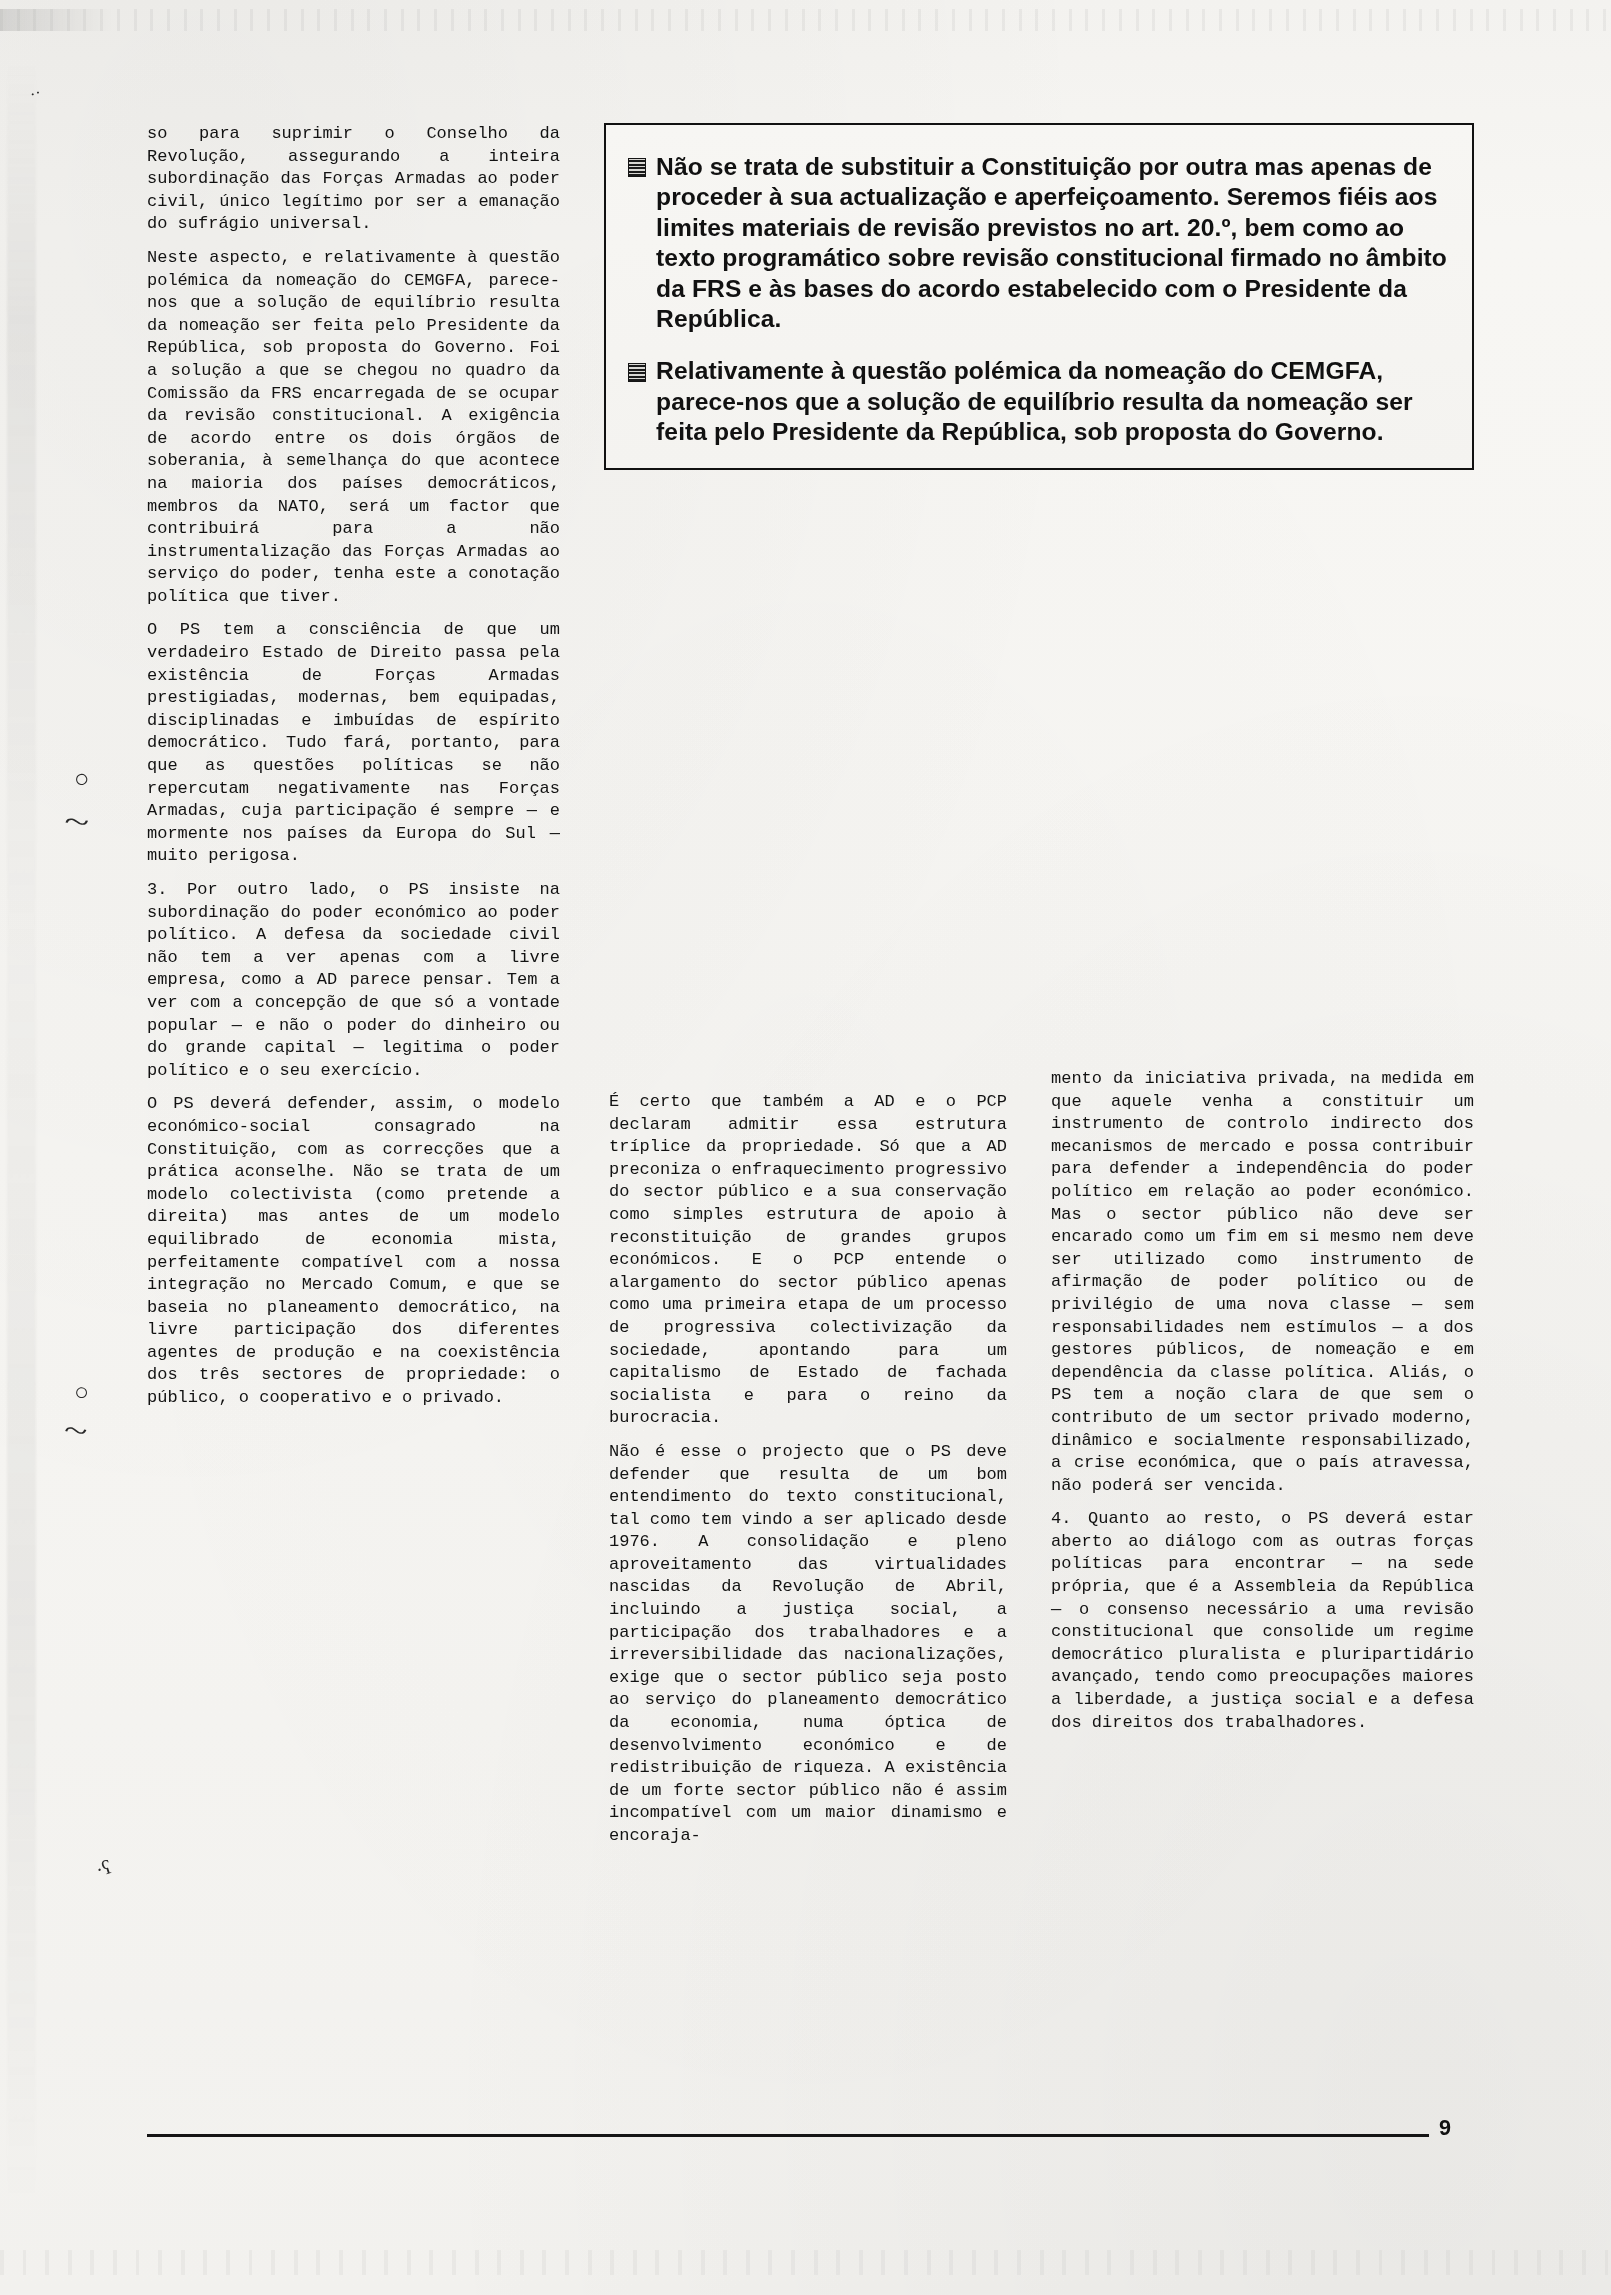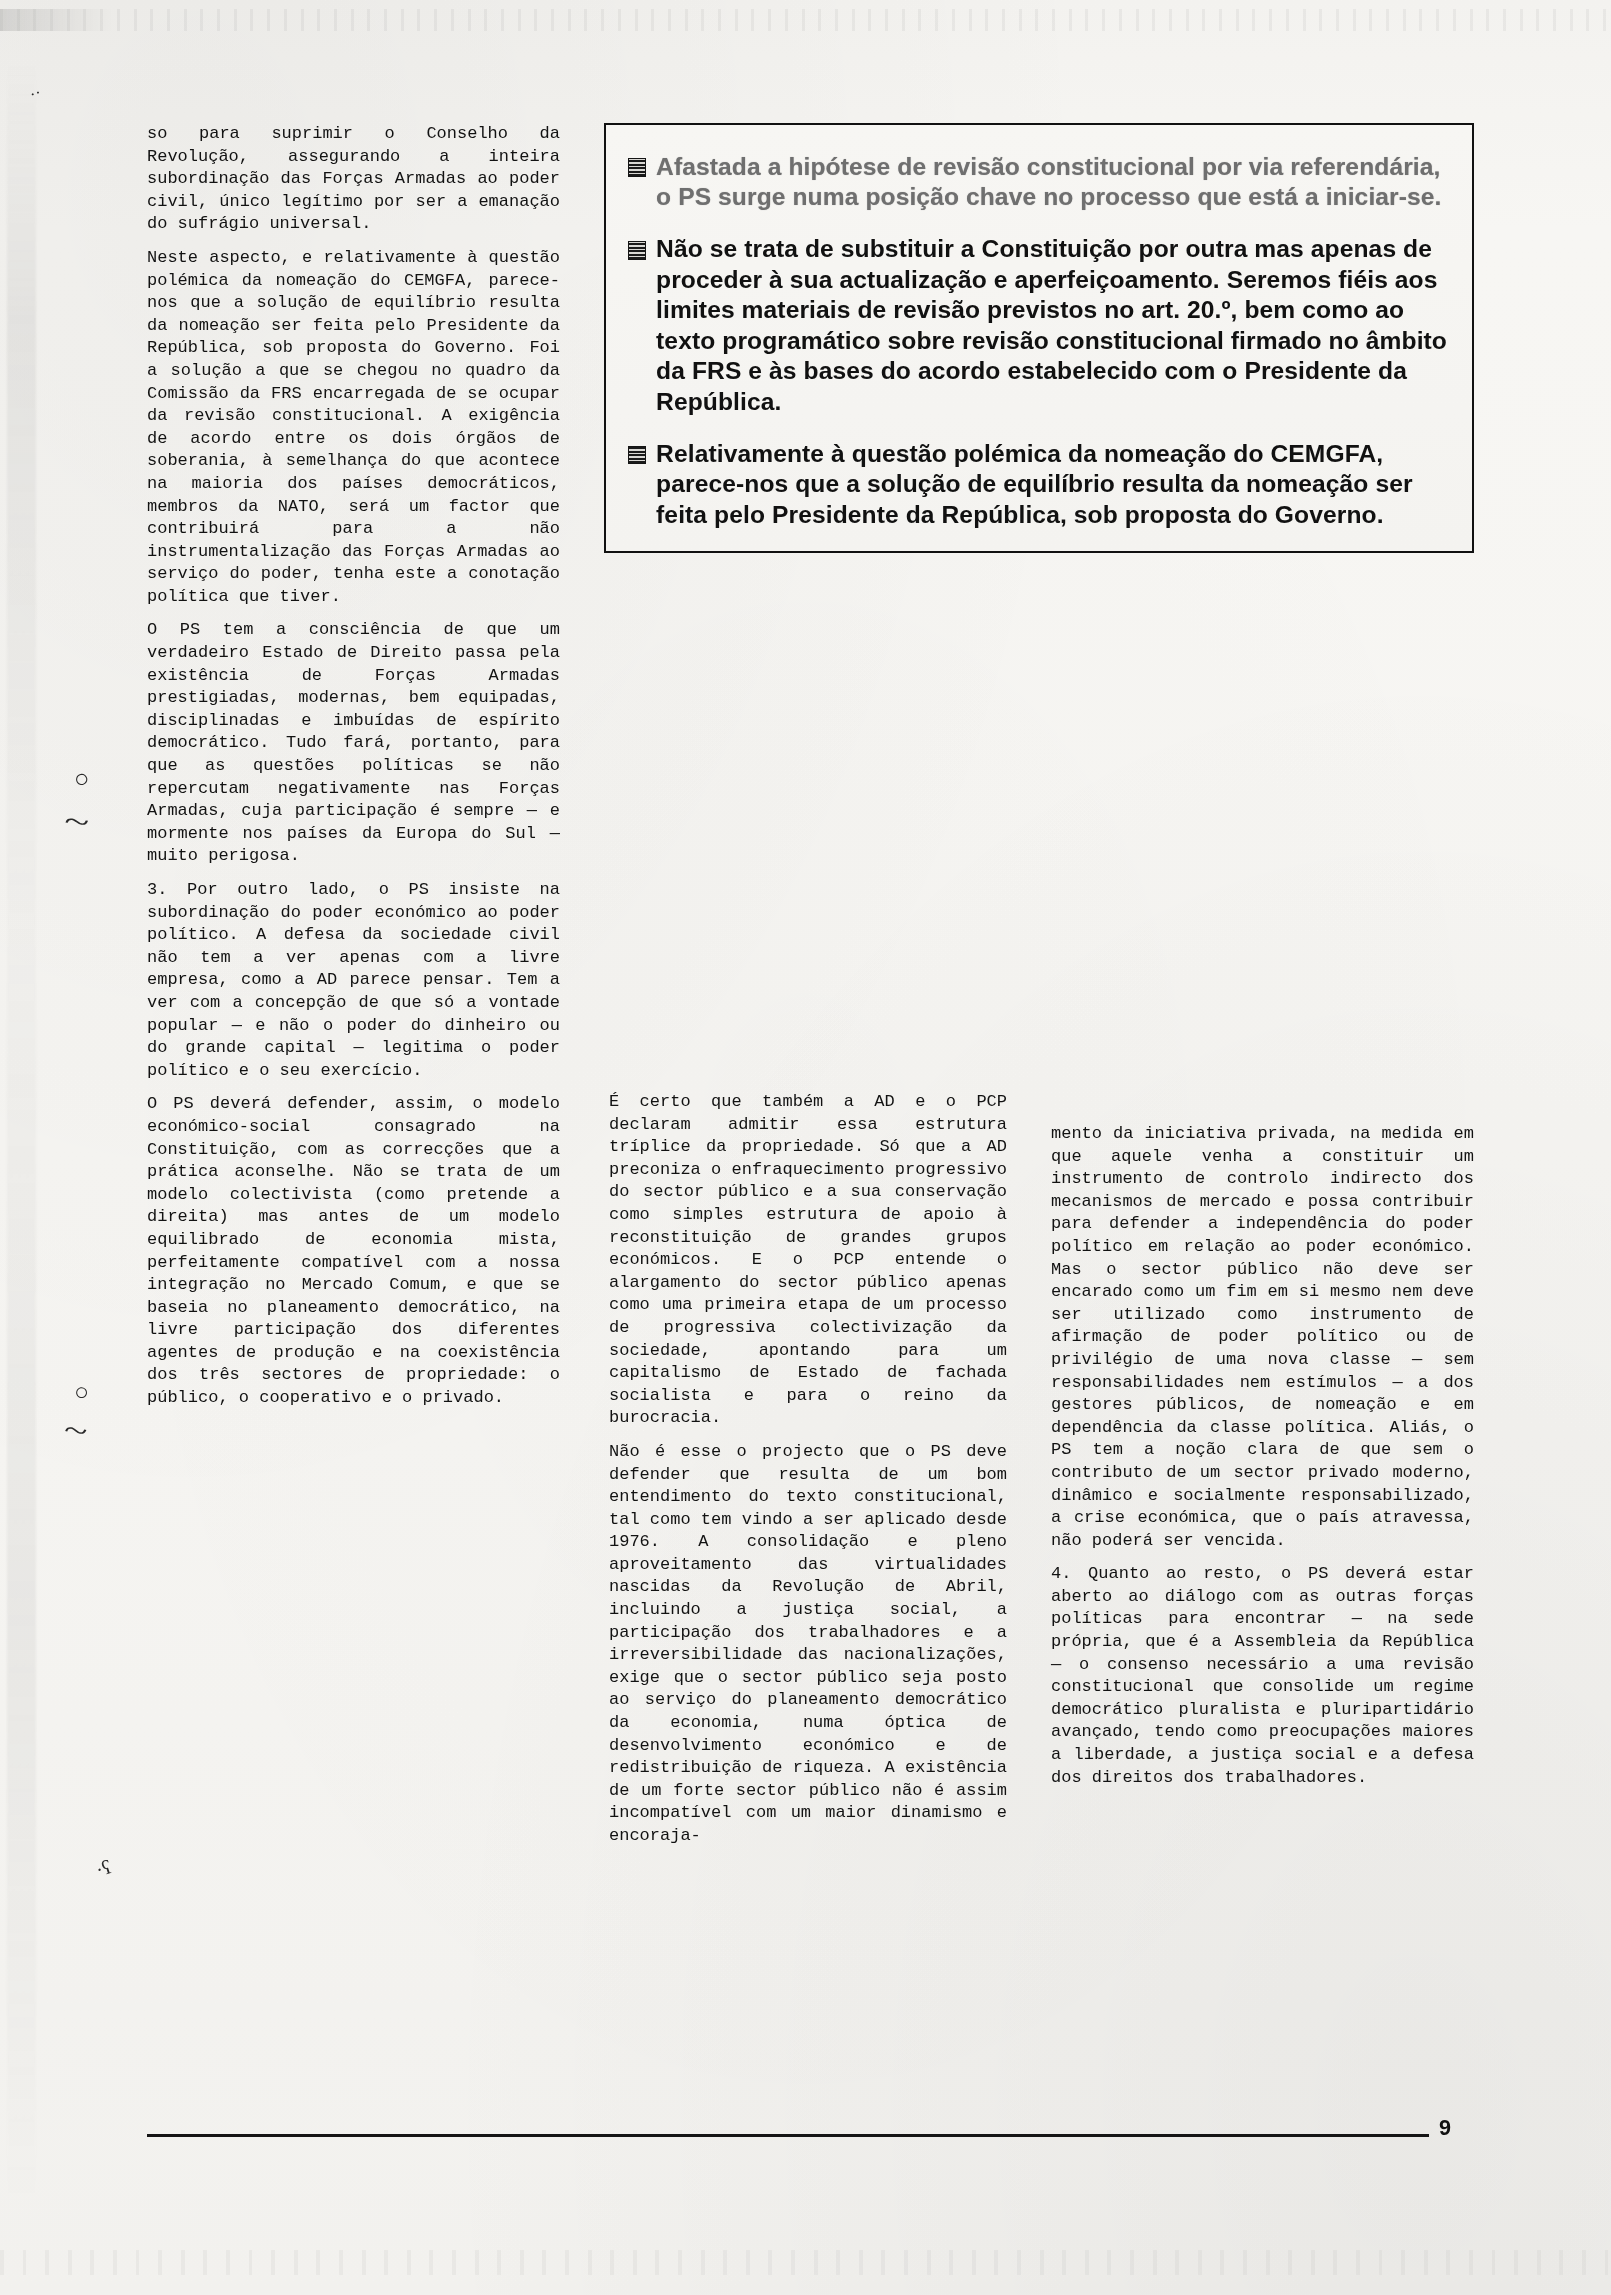--- a/index.html
+++ b/index.html
@@ -71,21 +71,21 @@
     font-family: Liberation Mono, monospace;
   }
   .col p {
     margin: 0 0 2px 0;
     text-indent: 0;
   }
   .col p + p { margin-top: 11px; }
 
   #col-left  { left: 0px;    width: 413px; }
   #col-mid   { left: 462px;  width: 398px; top: 968px; }
-  #col-right { left: 904px; width: 423px; top: 1000px; }
+  #col-right { left: 904px; width: 423px; top: 945px; }
 
   .indent { text-indent: 25.5px; }
 
   
   .pullquote {
     position: absolute;
     left: 457px;
     top: 0px;
     width: 870px;
     box-sizing: border-box;
@@ -163,24 +163,20 @@
 
   <div class="col" id="col-left">
     <p>so para suprimir o Conselho da Revolução, assegurando a inteira subordinação das Forças Armadas ao poder civil, único legítimo por ser a emanação do sufrágio universal.</p>
     <p class="indent">Neste aspecto, e relativamente à questão polémica da nomeação do CEMGFA, parece-nos que a solução de equilíbrio resulta da nomeação ser feita pelo Presidente da República, sob proposta do Governo. Foi a solução a que se chegou no quadro da Comissão da FRS encarregada de se ocupar da revisão constitucional. A exigência de acordo entre os dois órgãos de soberania, à semelhança do que acontece na maioria dos países democráticos, membros da NATO, será um factor que contribuirá para a não instrumentalização das Forças Armadas ao serviço do poder, tenha este a conotação política que tiver.</p>
     <p>O PS tem a consciência de que um verdadeiro Estado de Direito passa pela existência de Forças Armadas prestigiadas, modernas, bem equipadas, disciplinadas e imbuídas de espírito democrático. Tudo fará, portanto, para que as questões políticas se não repercutam negativamente nas Forças Armadas, cuja participação é sempre — e mormente nos países da Europa do Sul — muito perigosa.</p>
     <p class="indent">3. Por outro lado, o PS insiste na subordinação do poder económico ao poder político. A defesa da sociedade civil não tem a ver apenas com a livre empresa, como a AD parece pensar. Tem a ver com a concepção de que só a vontade popular — e não o poder do dinheiro ou do grande capital — legitima o poder político e o seu exercício.</p>
     <p>O PS deverá defender, assim, o modelo económico-social consagrado na Constituição, com as correcções que a prática aconselhe. Não se trata de um modelo colectivista (como pretende a direita) mas antes de um modelo equilibrado de economia mista, perfeitamente compatível com a nossa integração no Mercado Comum, e que se baseia no planeamento democrático, na livre participação dos diferentes agentes de produção e na coexistência dos três sectores de propriedade: o público, o cooperativo e o privado.</p>
   </div>
 
   <div class="pullquote">
-    <div class="pq-item faded">
-      <span class="pq-bullet"></span>
-      <span class="pq-text">Afastada a hipótese de revisão constitucional por via referendária, o PS surge numa posição chave no processo que está a iniciar-se.</span>
-    </div>
     <div class="pq-item">
       <span class="pq-bullet"></span>
       <span class="pq-text">Não se trata de substituir a Constituição por outra mas apenas de proceder à sua actualização e aperfeiçoamento. Seremos fiéis aos limites materiais de revisão previstos no art. 20.º, bem como ao texto programático sobre revisão constitucional firmado no âmbito da FRS e às bases do acordo estabelecido com o Presidente da República.</span>
     </div>
     <div class="pq-item">
       <span class="pq-bullet"></span>
       <span class="pq-text">Relativamente à questão polémica da nomeação do CEMGFA, parece-nos que a solução de equilíbrio resulta da nomeação ser feita pelo Presidente da República, sob proposta do Governo.</span>
     </div>
   </div>
 

